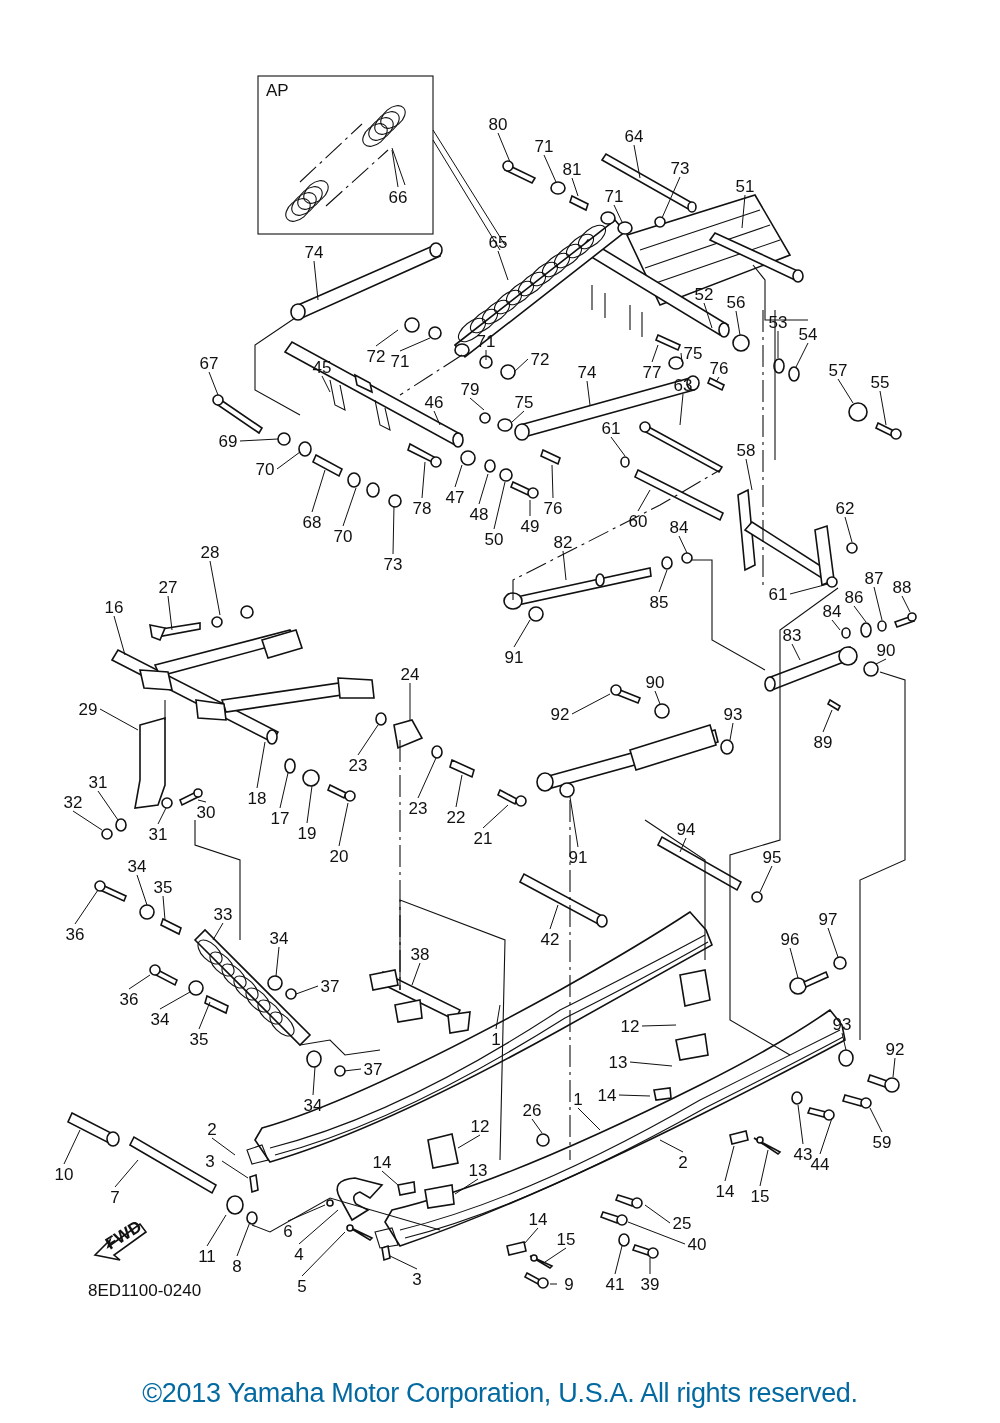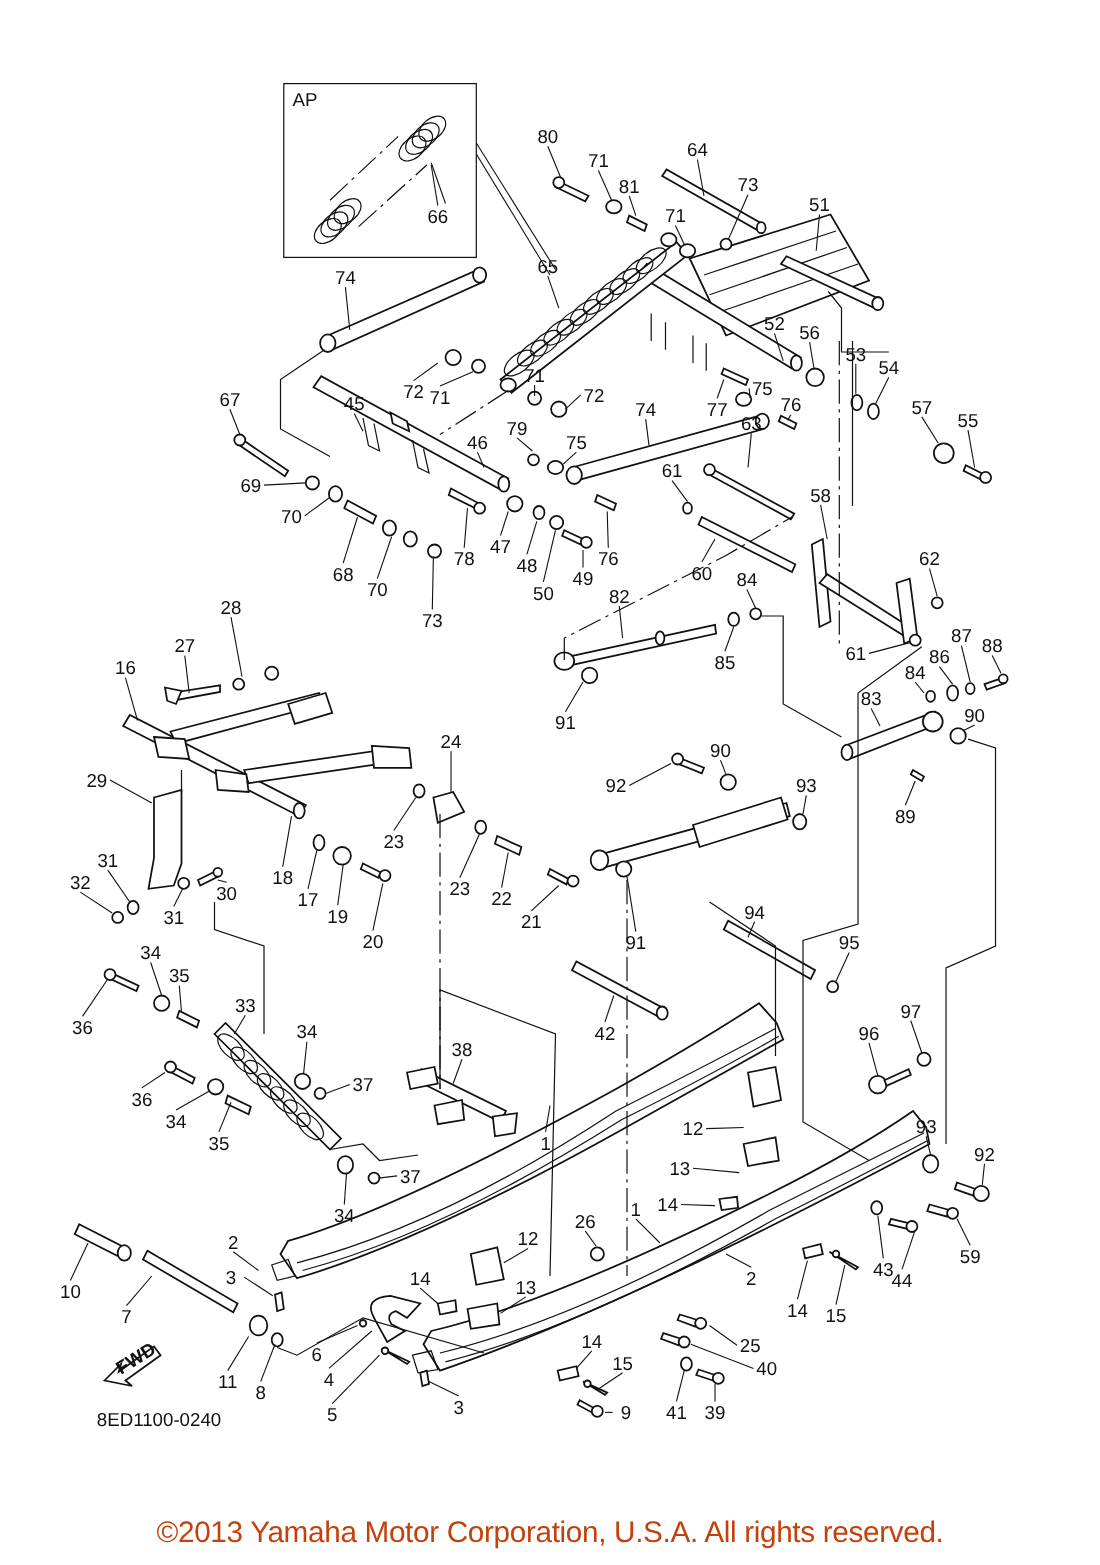--- a/index.html
+++ b/index.html
@@ -5,21 +5,21 @@
   html, body { margin: 0; padding: 0; background: #ffffff; }
   body { width: 1000px; height: 1423px; position: relative; overflow: hidden;
          font-family: "Liberation Sans", sans-serif; }
   #diagram { position: absolute; left: 0; top: 0; width: 1000px; height: 1360px; }
   #diagram .lbl { font-family: "Liberation Sans", sans-serif; font-size: 17px; fill: #111; }
   #diagram .part { fill: #fff; stroke: #111; stroke-width: 1.6; }
   #diagram .thin { fill: none; stroke: #111; stroke-width: 1.1; }
   #diagram .dash { fill: none; stroke: #111; stroke-width: 1.1; stroke-dasharray: 22 5 3 5; }
   #diagram .leader { fill: none; stroke: #111; stroke-width: 1; }
   .footer { position: absolute; left: 0; top: 1378px; width: 1000px; text-align: center;
-            font-family: "Liberation Sans", sans-serif; font-size: 27px; color: #c2410c;
+            font-family: "Liberation Sans", sans-serif; font-size: 27px; color: #0369a1;
             letter-spacing: -0.3px; }
 </style>
 </head>
 <body>
 
 <svg id="diagram" viewBox="0 0 1000 1360" xmlns="http://www.w3.org/2000/svg">
 
   <g>
     <rect class="thin" x="258" y="76" width="175" height="158"></rect>
     <text class="lbl" x="266" y="96">AP</text>

